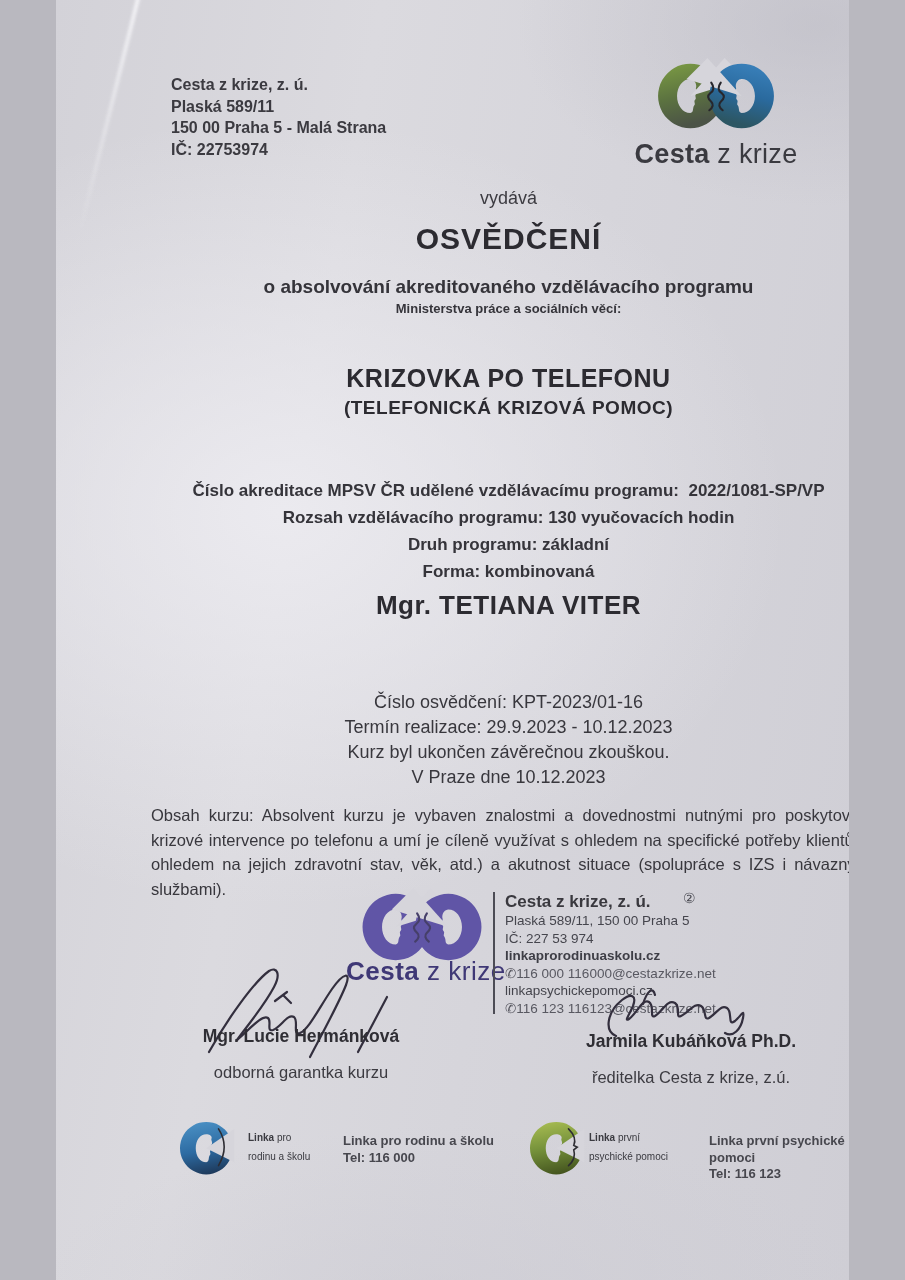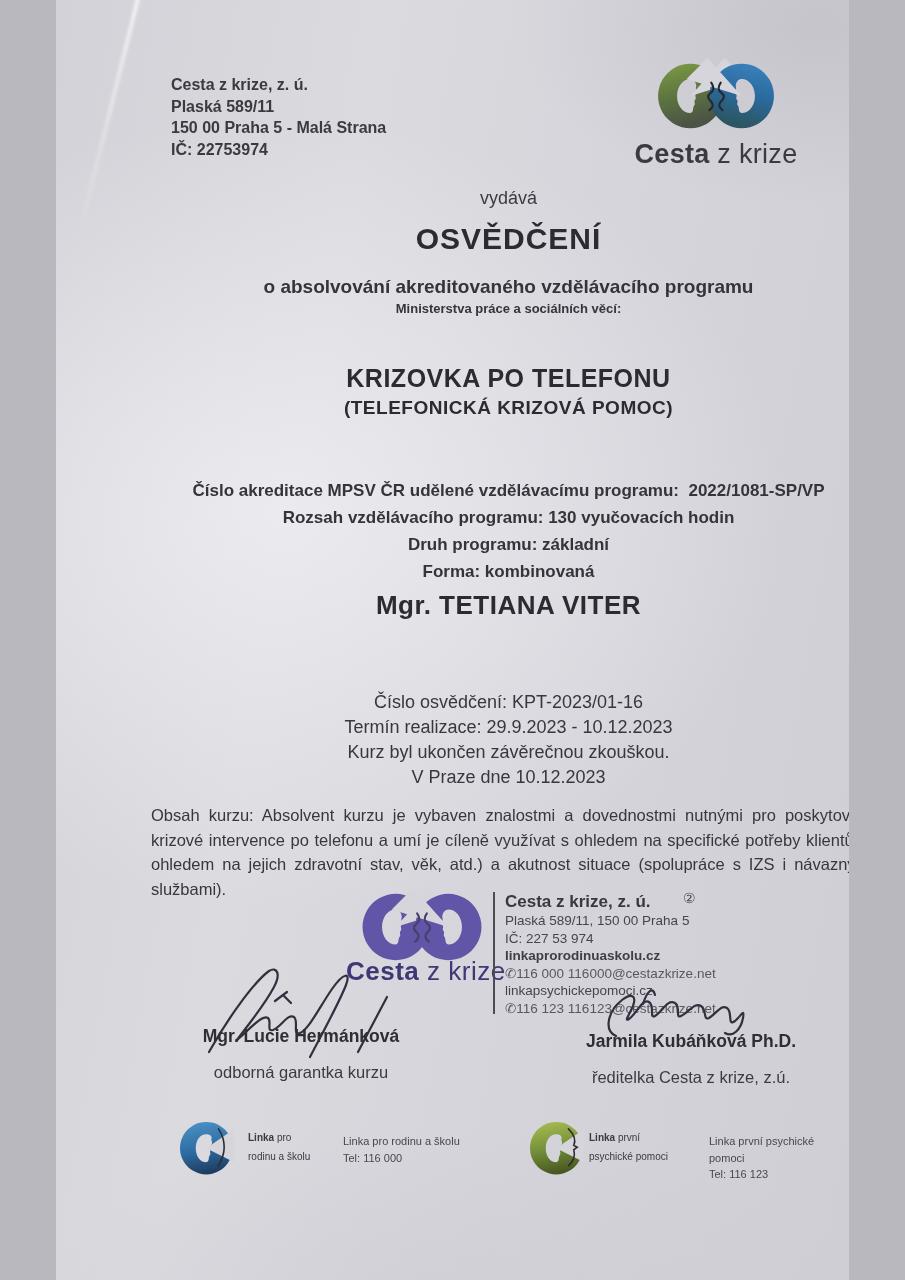--- a/index.html
+++ b/index.html
@@ -46,21 +46,21 @@
   .sigs{left:0;top:940px;width:905px;height:140px;pointer-events:none;}
   .signame-l{left:110px;top:1026px;width:270px;text-align:center;font-size:17.5px;font-weight:bold;color:#2f2e34;}
   .sigrole-l{left:110px;top:1063px;width:270px;text-align:center;font-size:16.5px;color:#3c3b41;}
   .signame-r{left:500px;top:1031px;width:270px;text-align:center;font-size:17.5px;font-weight:bold;color:#2f2e34;}
   .sigrole-r{left:500px;top:1068px;width:270px;text-align:center;font-size:16.5px;color:#3c3b41;}
   .flogo-l{left:124px;top:1116px;}
   .flogo-r{left:474px;top:1116px;}
   .fbrand{font-size:10px;line-height:18.5px;color:#3a3a40;}
   .fbrand-l{left:192px;top:1129px;}
   .fbrand-r{left:533px;top:1129px;}
-  .fcap{font-size:11px;font-weight:normal;line-height:16.5px;color:#47474e;}
+  .fcap{font-size:13px;font-weight:bold;line-height:16.5px;color:#47474e;}
   .fcap-l{left:287px;top:1133px;}
   .fcap-r{left:653px;top:1133px;}
 </style>
 </head>
 <body>
 
 <div class="page">
   <div class="abs crease"></div>
 
   <div class="abs addr">

